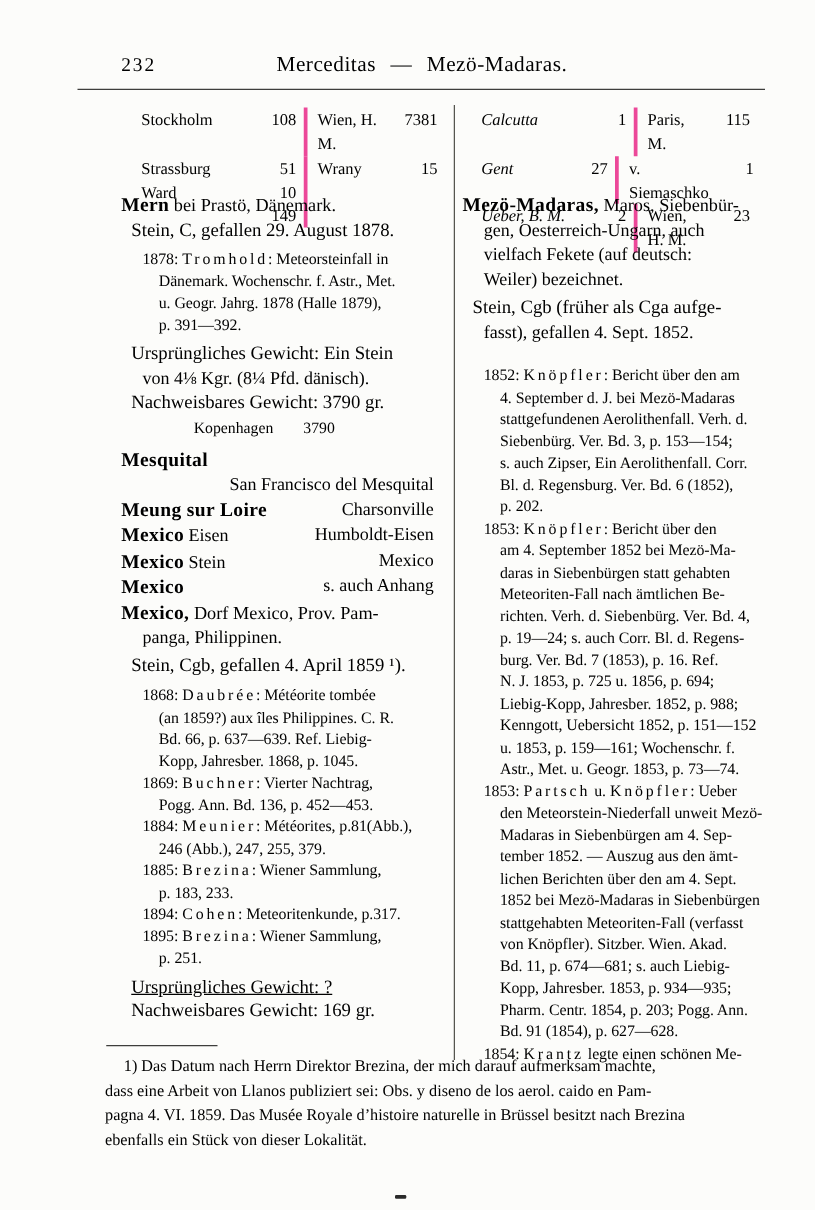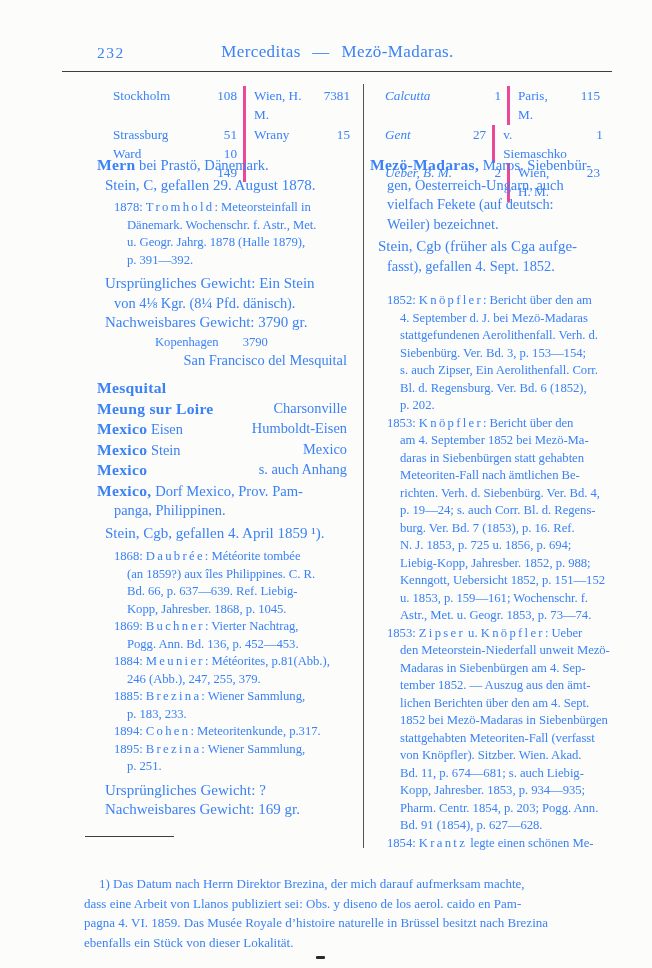--- a/index.html
+++ b/index.html
@@ -1,18 +1,18 @@
 <!DOCTYPE html>
 <html><head>
 <meta charset="utf-8">
 <style>
   html,body{margin:0;padding:0;background:#e8e8e6;}
   .page{
     position:relative;width:652px;height:968px;margin:0 auto;
-    background:#fcfcfa;color:#3b82f6;
+    background:#fcfcfa;color:#000000;
     font-family:"Liberation Serif","DejaVu Serif",serif;
     overflow:hidden;
   }
   
   .page-num{position:absolute;left:97px;top:44px;font-size:15.5px;letter-spacing:1.5px;}
   .running-title{position:absolute;left:63px;top:42px;width:549px;text-align:center;
     font-size:17px;word-spacing:7px;letter-spacing:.4px;}
   .header-rule{position:absolute;left:62px;top:71px;width:550px;border-top:1.6px solid #3e3e3c;}
   
   .tbl{position:absolute;top:86px;font-size:13.2px;line-height:19.3px;}
@@ -39,21 +39,21 @@
   .split{display:flex;justify-content:space-between;font-size:14.4px;line-height:19.5px;padding-right:2px;gap:12px;}
   .rightal{text-align:right;font-size:14.4px;line-height:19.5px;padding-right:2px;}
   .center{display:flex;gap:24px;padding-left:58px;font-size:12.6px;line-height:18px;}
   .bib1{padding-left:17px;font-size:12.7px;line-height:17.5px;letter-spacing:-0.05px;}
   .bib{padding-left:30px;font-size:12.7px;line-height:17.5px;letter-spacing:-0.05px;}
   .seg.bold{font-weight:bold;font-size:15.6px;letter-spacing:.3px;}
   .split .seg.bold,.head .seg.bold{font-size:15.6px;}
   .seg.spaced{letter-spacing:2.3px;}
   
   .footnote-rule{position:absolute;left:85px;top:836px;width:89px;border-top:1.3px solid #3e3e3c;}
-  .footnote{position:absolute;left:84px;top:874px;width:528px;}
+  .footnote{position:absolute;left:84px;top:843px;width:528px;}
   .fn,.fn1{font-size:13px;line-height:19.6px;white-space:nowrap;}
   .fn1{text-indent:15px;}
   
   .speck{position:absolute;left:316px;top:956px;width:9px;height:3px;background:#2a2a2a;border-radius:1px;}
 </style>
 </head>
 <body>
 
 <div class="page">
   <div class="page-num">232</div>
@@ -110,22 +110,22 @@
       <div class="ln bib"><span class="seg plain">Dänemark. Wochenschr. f. Astr., Met.</span></div>
       <div class="ln bib"><span class="seg plain">u. Geogr. Jahrg. 1878 (Halle 1879),</span></div>
       <div class="ln bib"><span class="seg plain">p. 391—392.</span></div>
       <div class="ln entry1" style="margin-top: 5px;"><span class="seg plain">Ursprüngliches Gewicht: Ein Stein</span></div>
       <div class="ln entry2"><span class="seg plain">von 4⅛ Kgr. (8¼ Pfd. dänisch).</span></div>
       <div class="ln entry1"><span class="seg plain">Nachweisbares Gewicht: 3790 gr.</span></div>
       <div class="ln center">
         <span class="seg plain">Kopenhagen</span>
         <span class="seg plain">3790</span>
       </div>
+      <div class="ln head" style="margin-top: 8px;"><span class="seg bold">Mesquital</span></div>
       <div class="ln rightal"><span class="seg plain">San Francisco del Mesquital</span></div>
-      <div class="ln head" style="margin-top: 8px;"><span class="seg bold">Mesquital</span></div>
       <div class="ln split">
         <span class="split-l"><span class="seg bold">Meung sur Loire</span></span>
         <span class="split-r"><span class="seg plain">Charsonville</span></span>
       </div>
       <div class="ln split">
         <span class="split-l"><span class="seg bold">Mexico</span><span class="seg plain"> Eisen</span></span>
         <span class="split-r"><span class="seg plain">Humboldt-Eisen</span></span>
       </div>
       <div class="ln split">
         <span class="split-l"><span class="seg bold">Mexico</span><span class="seg plain"> Stein</span></span>
@@ -144,21 +144,21 @@
       <div class="ln bib"><span class="seg plain">Kopp, Jahresber. 1868, p. 1045.</span></div>
       <div class="ln bib1"><span class="seg plain">1869: </span><span class="seg spaced">Buchner</span><span class="seg plain">: Vierter Nachtrag,</span></div>
       <div class="ln bib"><span class="seg plain">Pogg. Ann. Bd. 136, p. 452—453.</span></div>
       <div class="ln bib1"><span class="seg plain">1884: </span><span class="seg spaced">Meunier</span><span class="seg plain">: Météorites, p.81(Abb.),</span></div>
       <div class="ln bib"><span class="seg plain">246 (Abb.), 247, 255, 379.</span></div>
       <div class="ln bib1"><span class="seg plain">1885: </span><span class="seg spaced">Brezina</span><span class="seg plain">: Wiener Sammlung,</span></div>
       <div class="ln bib"><span class="seg plain">p. 183, 233.</span></div>
       <div class="ln bib1"><span class="seg plain">1894: </span><span class="seg spaced">Cohen</span><span class="seg plain">: Meteoritenkunde, p.317.</span></div>
       <div class="ln bib1"><span class="seg plain">1895: </span><span class="seg spaced">Brezina</span><span class="seg plain">: Wiener Sammlung,</span></div>
       <div class="ln bib"><span class="seg plain">p. 251.</span></div>
-      <div class="ln entry1" style="margin-top: 5px;"><span class="seg plain">Ursprüngliches Gewicht: ?</span></div>
+      <div class="ln entry1" style="margin-top: 5px; text-decoration: underline;"><span class="seg plain">Ursprüngliches Gewicht: ?</span></div>
       <div class="ln entry1"><span class="seg plain">Nachweisbares Gewicht: 169 gr.</span></div>
     </div>
   <div class="col col-right" id="col-right">
       <div class="ln head"><span class="seg bold">Mezö-Madaras,</span><span class="seg plain"> Maros, Siebenbür-</span></div>
       <div class="ln entry2"><span class="seg plain">gen, Oesterreich-Ungarn, auch</span></div>
       <div class="ln entry2"><span class="seg plain">vielfach Fekete (auf deutsch:</span></div>
       <div class="ln entry2"><span class="seg plain">Weiler) bezeichnet.</span></div>
       <div class="ln entry1" style="margin-top: 3px;"><span class="seg plain">Stein, Cgb (früher als Cga aufge-</span></div>
       <div class="ln entry2"><span class="seg plain">fasst), gefallen 4. Sept. 1852.</span></div>
       <div class="ln bib1" style="margin-top: 16px;"><span class="seg plain">1852: </span><span class="seg spaced">Knöpfler</span><span class="seg plain">: Bericht über den am</span></div>
@@ -173,21 +173,21 @@
       <div class="ln bib"><span class="seg plain">daras in Siebenbürgen statt gehabten</span></div>
       <div class="ln bib"><span class="seg plain">Meteoriten-Fall nach ämtlichen Be-</span></div>
       <div class="ln bib"><span class="seg plain">richten. Verh. d. Siebenbürg. Ver. Bd. 4,</span></div>
       <div class="ln bib"><span class="seg plain">p. 19—24; s. auch Corr. Bl. d. Regens-</span></div>
       <div class="ln bib"><span class="seg plain">burg. Ver. Bd. 7 (1853), p. 16. Ref.</span></div>
       <div class="ln bib"><span class="seg plain">N. J. 1853, p. 725 u. 1856, p. 694;</span></div>
       <div class="ln bib"><span class="seg plain">Liebig-Kopp, Jahresber. 1852, p. 988;</span></div>
       <div class="ln bib"><span class="seg plain">Kenngott, Uebersicht 1852, p. 151—152</span></div>
       <div class="ln bib"><span class="seg plain">u. 1853, p. 159—161; Wochenschr. f.</span></div>
       <div class="ln bib"><span class="seg plain">Astr., Met. u. Geogr. 1853, p. 73—74.</span></div>
-      <div class="ln bib1"><span class="seg plain">1853: </span><span class="seg spaced">Zipser</span><span class="seg plain"> u. </span><span class="seg spaced">Knöpfler</span><span class="seg plain">: Ueber</span></div>
+      <div class="ln bib1"><span class="seg plain">1853: </span><span class="seg spaced">Partsch</span><span class="seg plain"> u. </span><span class="seg spaced">Knöpfler</span><span class="seg plain">: Ueber</span></div>
       <div class="ln bib"><span class="seg plain">den Meteorstein-Niederfall unweit Mezö-</span></div>
       <div class="ln bib"><span class="seg plain">Madaras in Siebenbürgen am 4. Sep-</span></div>
       <div class="ln bib"><span class="seg plain">tember 1852. — Auszug aus den ämt-</span></div>
       <div class="ln bib"><span class="seg plain">lichen Berichten über den am 4. Sept.</span></div>
       <div class="ln bib"><span class="seg plain">1852 bei Mezö-Madaras in Siebenbürgen</span></div>
       <div class="ln bib"><span class="seg plain">stattgehabten Meteoriten-Fall (verfasst</span></div>
       <div class="ln bib"><span class="seg plain">von Knöpfler). Sitzber. Wien. Akad.</span></div>
       <div class="ln bib"><span class="seg plain">Bd. 11, p. 674—681; s. auch Liebig-</span></div>
       <div class="ln bib"><span class="seg plain">Kopp, Jahresber. 1853, p. 934—935;</span></div>
       <div class="ln bib"><span class="seg plain">Pharm. Centr. 1854, p. 203; Pogg. Ann.</span></div>

